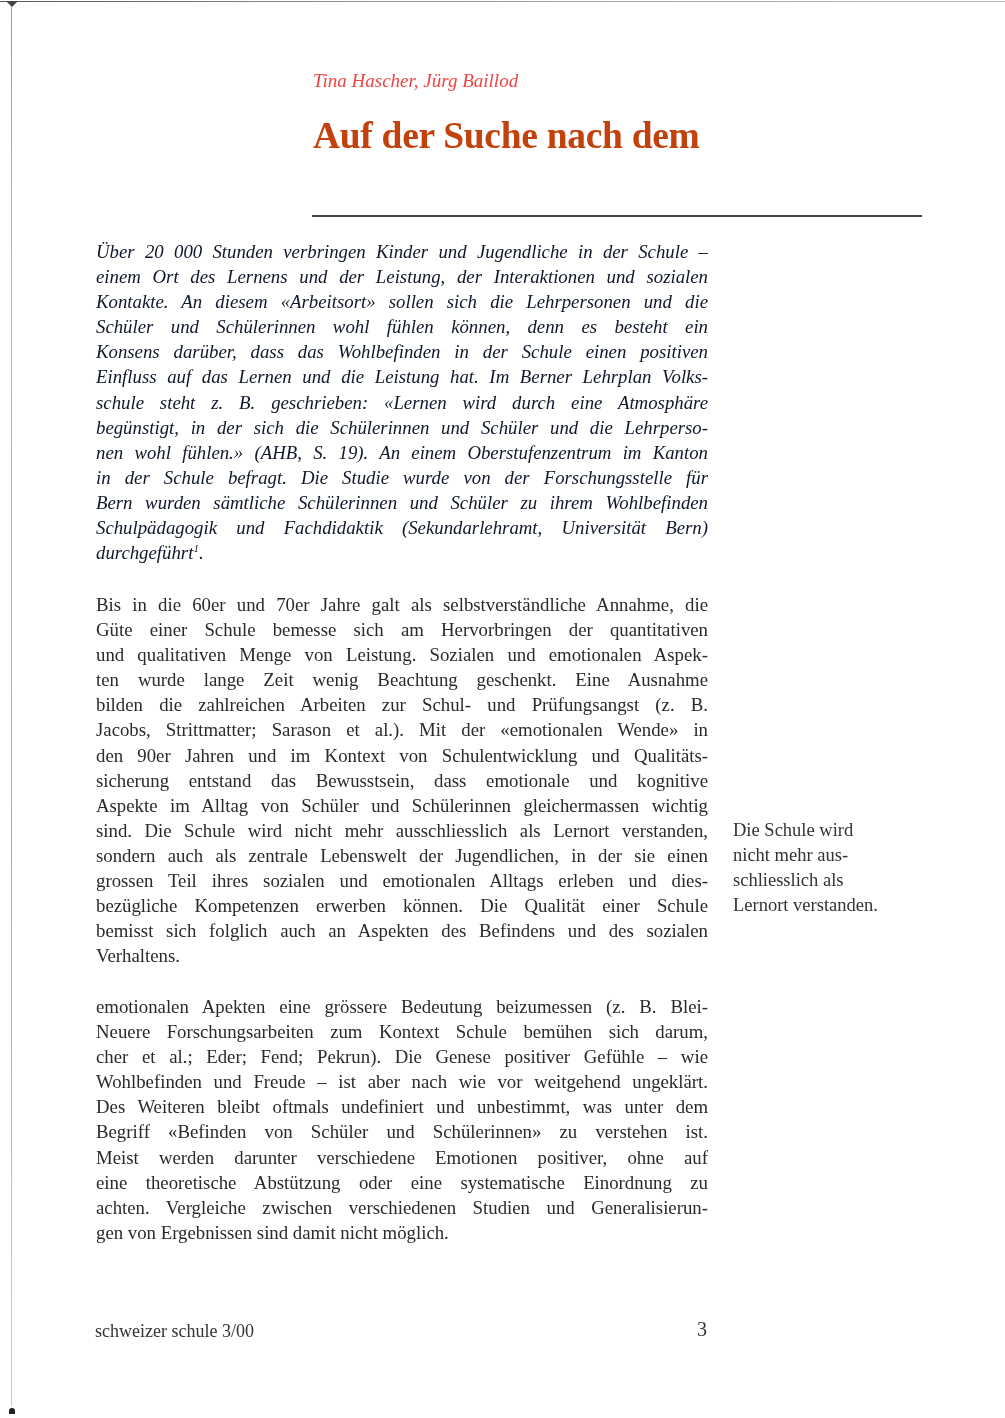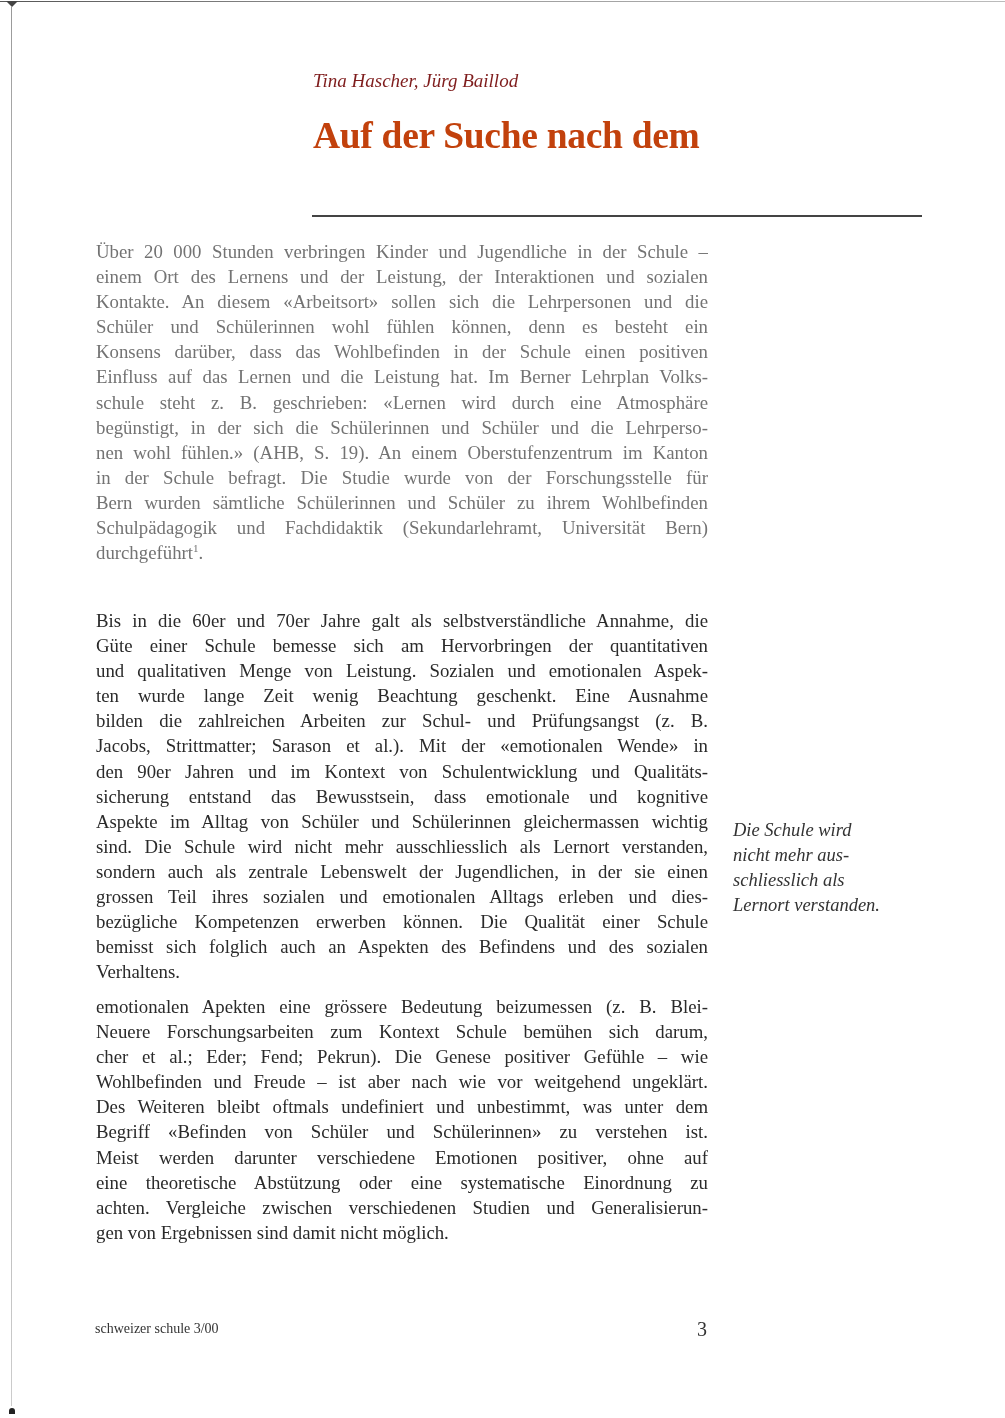--- a/index.html
+++ b/index.html
@@ -25,54 +25,54 @@
       position: absolute; left: 11px; top: 6px; width: 1px; height: 1400px;
       background: linear-gradient(to bottom, #999, #bbb 20%, #aaa 60%, #ccc);
     }
     .scan-bottom-mark {
       position: absolute; left: 9px; top: 1408px; width: 6px; height: 6px;
       background: #222; border-radius: 50% 50% 0 0;
     }
 
     .authors {
       position: absolute; left: 313px; top: 70px;
-      font-style: italic; font-size: 19px; color: #7f1d1d;
+      font-style: italic; font-size: 19px; color: #ef4444;
     }
     .title {
       position: absolute; left: 313px; top: 114px;
       font-weight: bold; font-size: 37.5px; line-height: 44px; color: #c2410c;
       letter-spacing: -0.3px;
     }
     .title-rule {
       position: absolute; left: 312px; top: 215px; width: 610px; height: 2px;
       background: #444;
     }
 
     .para { position: absolute; left: 96px; width: 612px; }
     .line {
       display: block;
       height: 25.1px; line-height: 25.1px;
       font-size: 19px;
       text-align: justify; text-align-last: justify;
       white-space: nowrap;
     }
     .line.last { text-align-last: left; }
-    .lead .line { font-size: 18.8px; color: #737373; }
+    .lead .line { font-style: italic; font-size: 18.8px; color: #0f172a; }
     .body .line { color: #2a2a2a; font-size: 18.8px; }
     sup { font-size: 11px; line-height: 0; }
 
     .pullquote {
       position: absolute; left: 733px; top: 818px; width: 190px;
-      font-style: italic; font-size: 18.5px; line-height: 25.1px; color: #333;
+      font-size: 18.5px; line-height: 25.1px; color: #333;
     }
     .pullquote .pq-line { display: block; white-space: nowrap; }
 
     .footer-pub {
       position: absolute; left: 95px; top: 1321px;
-      font-size: 14px; color: #333;
+      font-size: 18px; color: #333;
     }
     .footer-page {
       position: absolute; left: 697px; top: 1318px;
       font-size: 20px; color: #333;
     }
   </style>
 </head>
 <body>
 
 <div class="scan-top-line"></div>
@@ -95,21 +95,21 @@
   <span class="line">Einfluss auf das Lernen und die Leistung hat. Im Berner Lehrplan Volks-</span>
   <span class="line">schule steht z. B. geschrieben: «Lernen wird durch eine Atmosphäre</span>
   <span class="line">begünstigt, in der sich die Schülerinnen und Schüler und die Lehrperso-</span>
   <span class="line">nen wohl fühlen.» (AHB, S. 19). An einem Oberstufenzentrum im Kanton</span>
   <span class="line">in der Schule befragt. Die Studie wurde von der Forschungsstelle für</span>
   <span class="line">Bern wurden sämtliche Schülerinnen und Schüler zu ihrem Wohlbefinden</span>
   <span class="line">Schulpädagogik und Fachdidaktik (Sekundarlehramt, Universität Bern)</span>
   <span class="line last"><span>durchgeführt</span><sup>1</sup><span>.</span></span>
 </div>
 
-<div class="para body" style="top:592px;margin-top:16px;">
+<div class="para body" style="top:592px;">
   <span class="line">Bis in die 60er und 70er Jahre galt als selbstverständliche Annahme, die</span>
   <span class="line">Güte einer Schule bemesse sich am Hervorbringen der quantitativen</span>
   <span class="line">und qualitativen Menge von Leistung. Sozialen und emotionalen Aspek-</span>
   <span class="line">ten wurde lange Zeit wenig Beachtung geschenkt. Eine Ausnahme</span>
   <span class="line">bilden die zahlreichen Arbeiten zur Schul- und Prüfungsangst (z. B.</span>
   <span class="line">Jacobs, Strittmatter; Sarason et al.). Mit der «emotionalen Wende» in</span>
   <span class="line">den 90er Jahren und im Kontext von Schulentwicklung und Qualitäts-</span>
   <span class="line">sicherung entstand das Bewusstsein, dass emotionale und kognitive</span>
   <span class="line">Aspekte im Alltag von Schüler und Schülerinnen gleichermassen wichtig</span>
   <span class="line">sind. Die Schule wird nicht mehr ausschliesslich als Lernort verstanden,</span>

